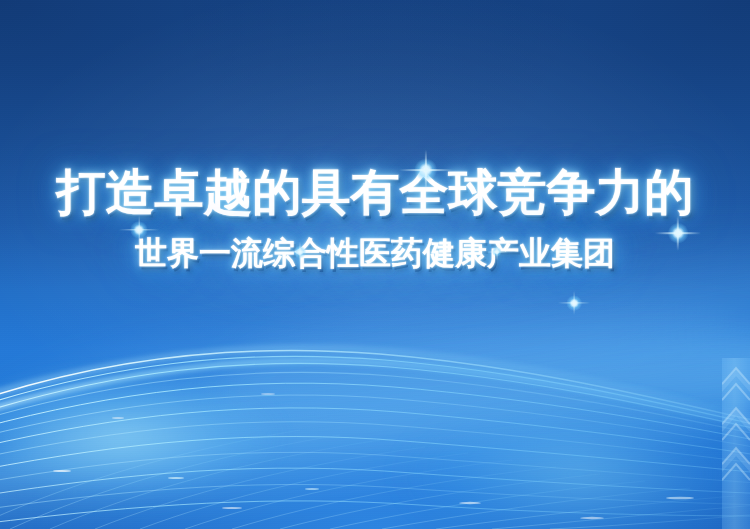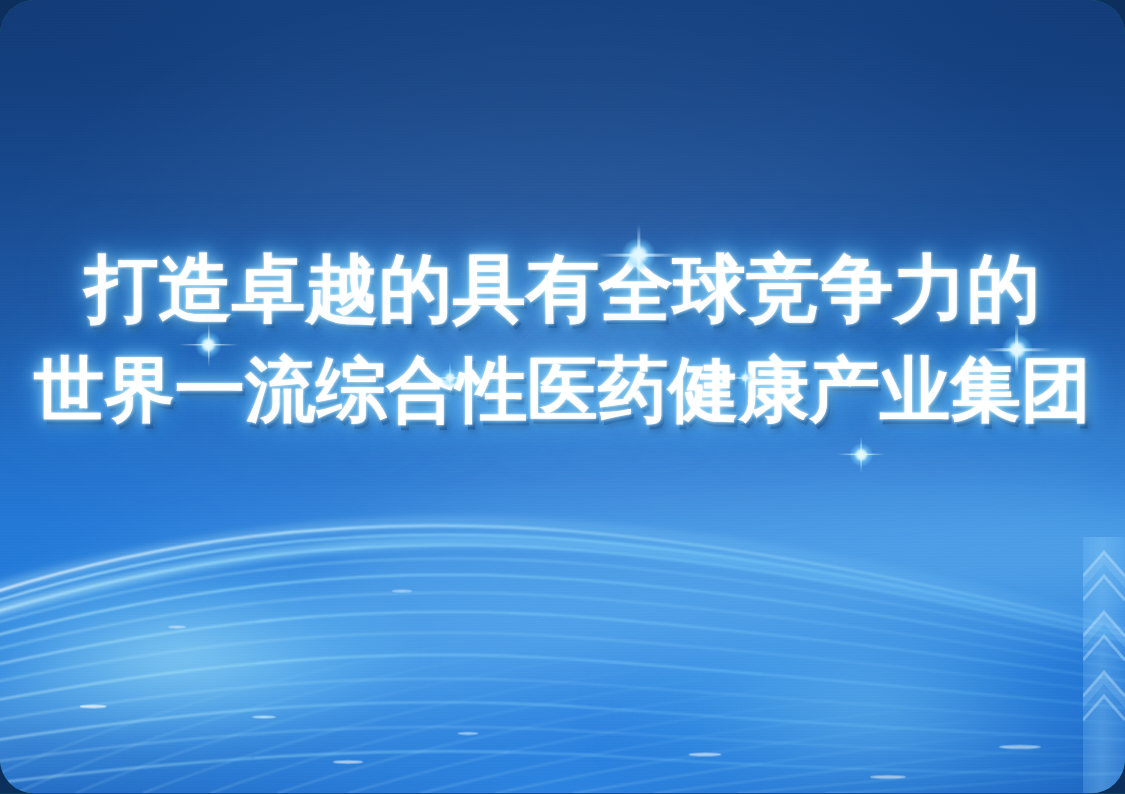--- a/index.html
+++ b/index.html
@@ -6,22 +6,21 @@
     margin: 0;
     padding: 0;
     background: #0d2f5e;
   }
   #stage {
     position: relative;
     width: 750px;
     height: 529px;
     overflow: hidden;
     font-family: "Liberation Serif", "DejaVu Serif", serif;
-    background: #0f766e;
-    border-radius: 23px;
+    background: #a21caf;
   }
 
   
   .layer { position: absolute; inset: 0; }
 
   #sky {
     background:
       radial-gradient(120% 70% at 50% 100%, rgba(60,160,255,0.55) 0%, rgba(40,120,220,0.25) 40%, rgba(0,0,0,0) 72%),
       linear-gradient(180deg,
         #1a4d94 0%,
@@ -131,21 +130,21 @@
       0 0 38px rgba(50,150,240,0.60),
       2px 3px 0px rgba(16,62,126,0.85),
       3px 4px 5px rgba(10,45,100,0.75);
   }
   #hl-line-1 {
     font-size: 49px;
     letter-spacing: 0px;
     margin-bottom: 20px;
   }
   #hl-line-2 {
-    font-size: 47px;
+    font-size: 32px;
     letter-spacing: 0px;
   }
 
   
   #text-halo {
     position: absolute;
     left: 20px; top: 160px; width: 710px; height: 170px;
     background: radial-gradient(55% 60% at 50% 50%, rgba(150,215,255,0.22) 0%, rgba(120,195,255,0.08) 48%, rgba(0,0,0,0) 76%);
     filter: blur(10px);
     z-index: 30;

